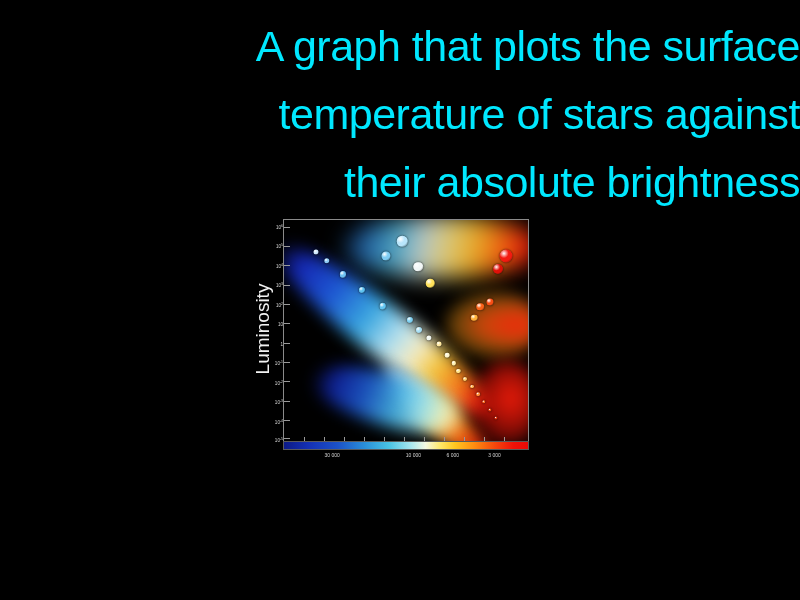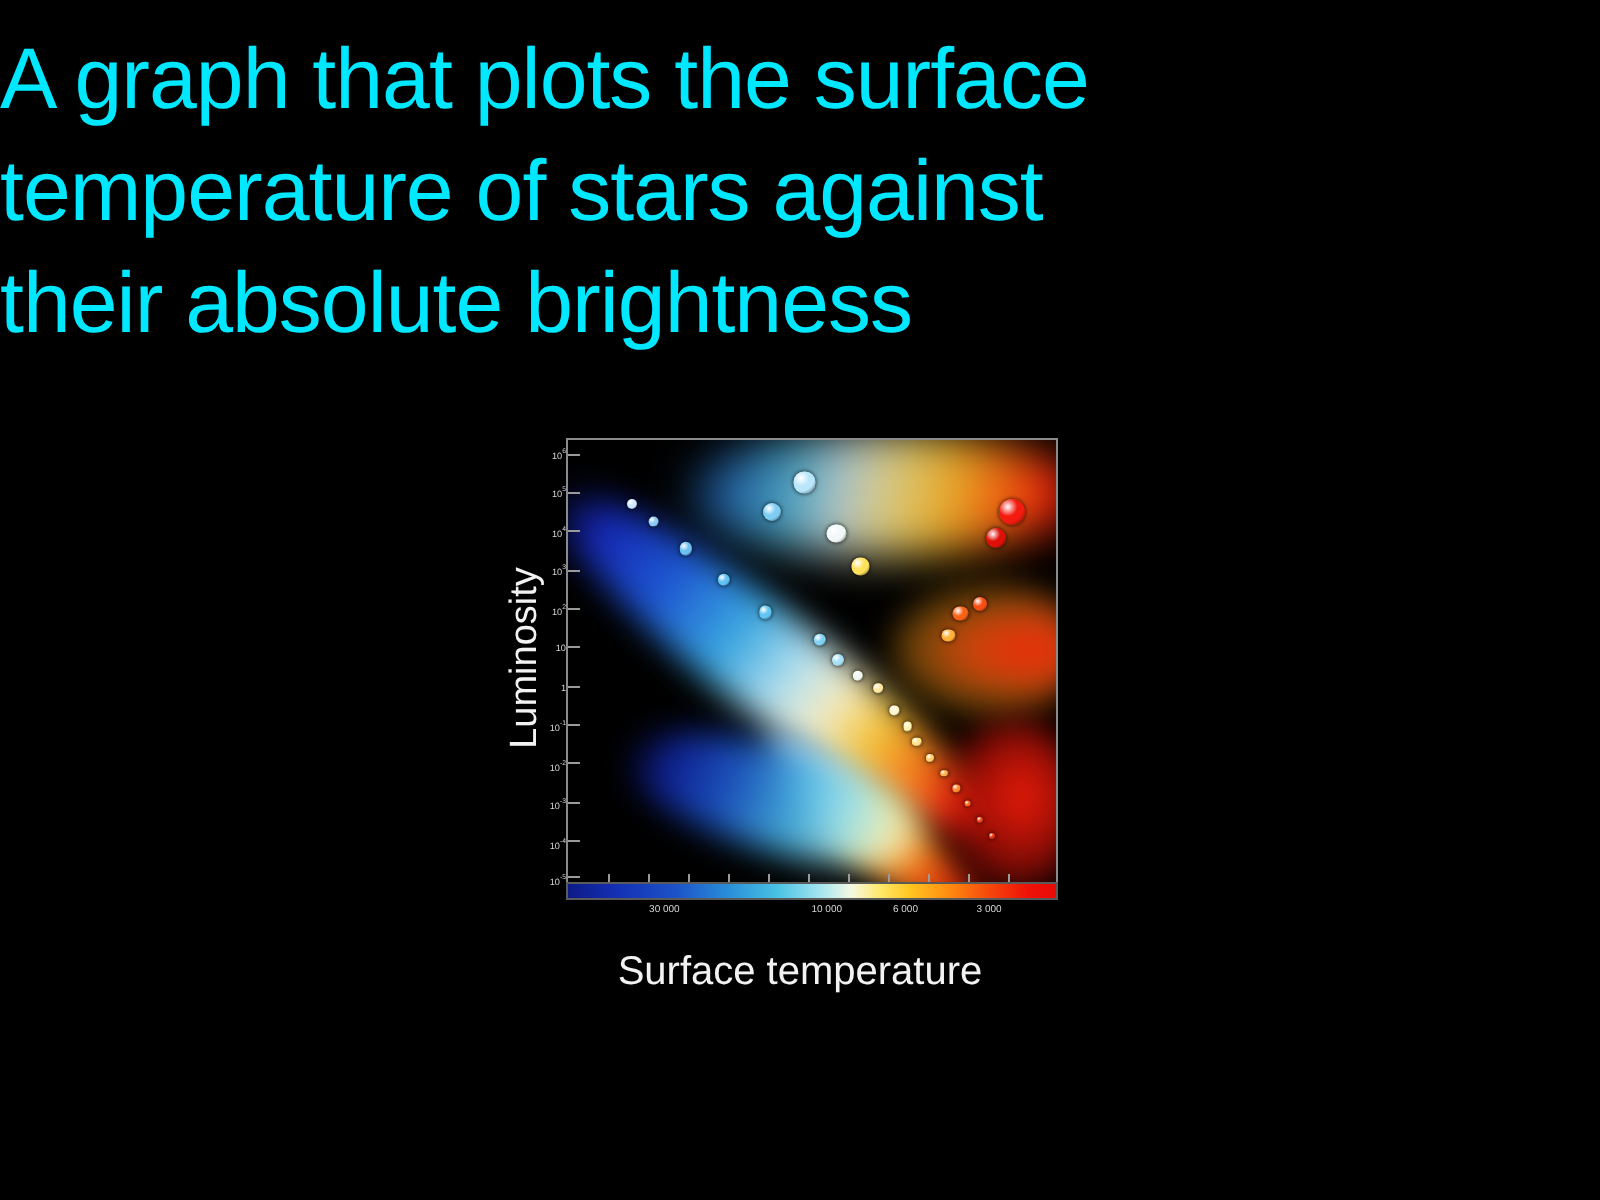--- a/index.html
+++ b/index.html
@@ -14,25 +14,25 @@
     font-family: "Liberation Sans", sans-serif;
     position: relative;
   }
 
   
   #slide-title {
     position: absolute;
     top: 12px;
     left: 0;
     width: 800px;
-    text-align: left;
+    text-align: right;
     color: #00e8ff;
     font-family: "Liberation Sans", sans-serif;
     font-size: 43px;
-    line-height: 56px;
+    line-height: 68px;
     font-weight: 400;
     letter-spacing: -0.5px;
     white-space: pre-line;
   }
 
   
   #hr-figure {
     position: absolute;
     left: 225px;
     top: 210px;
@@ -372,14 +372,13 @@
 
   <div id="spectrum-bar"></div>
 
   <div id="x-tick-labels">
       <div class="x-tick-label" style="left: 20%;">30 000</div>
       <div class="x-tick-label" style="left: 53%;">10 000</div>
       <div class="x-tick-label" style="left: 69%;">6 000</div>
       <div class="x-tick-label" style="left: 86%;">3 000</div>
     </div>
 
-  <div id="x-axis-title">Surface temperature</div>
 </div>
 
 </body></html>

